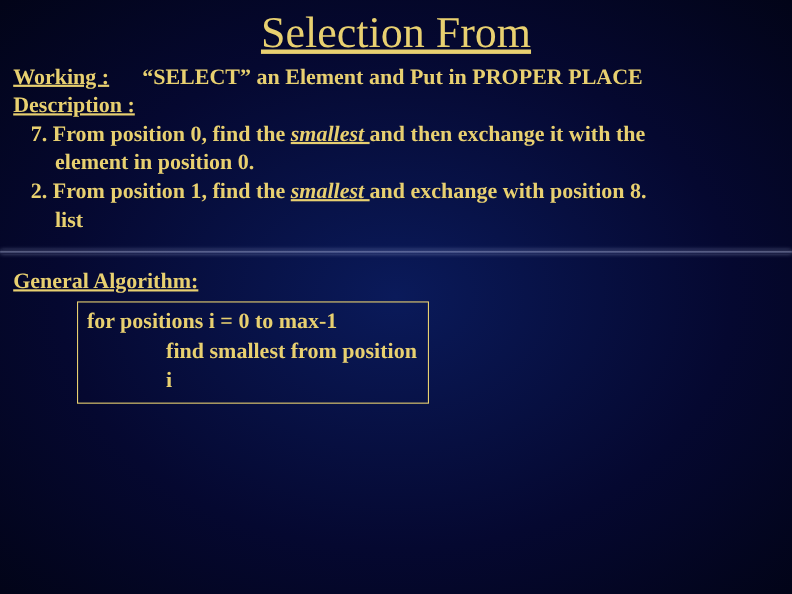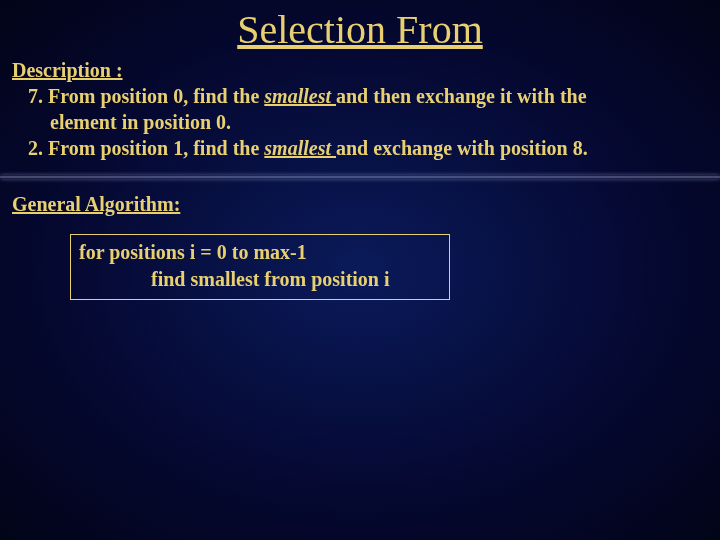--- a/index.html
+++ b/index.html
@@ -39,52 +39,58 @@
   .divider {
     margin: 14px 0 12px 0;
     height: 4px;
     width: 100%;
     background: linear-gradient(to bottom, rgba(255,255,255,0.0) 0%, rgba(200,210,255,0.35) 40%, rgba(255,255,255,0.85) 50%, rgba(200,210,255,0.35) 60%, rgba(255,255,255,0.0) 100%);
     border-radius: 2px;
     box-shadow: 0 0 4px rgba(200,210,255,0.4);
   }
   .general { padding: 0 12px; font-size: 20px; font-weight: bold; line-height: 1.35; }
   .algo-box {
-    margin-top: 16px;
+    margin-top: 4px;
     margin-left: 58px;
-    width: 380px;
+    width: 320px;
     border: 1px solid #e8d070;
     padding: 4px 8px 6px 8px;
     font-size: 20px;
     font-weight: bold;
   }
   .algo-l1 { padding-left: 0; }
   .algo-l2 { padding-left: 72px; }
   .algo-l3 { padding-left: 132px; }
 </style>
 </head>
 <body>
 
 <div class="title">Selection From</div>
 
 <div class="content">
+  <div class="row">
+    <span class="label">Working :</span>
+    &nbsp;&nbsp;&nbsp;&nbsp;
+    <span>“SELECT” an Element and Put in PROPER PLACE</span>
+  </div>
 
   <div class="row">
     <span class="label">Description :</span>
   </div>
 
   <div class="indent-item">
     <span>7. From position 0, find the </span><span class="em-word">smallest </span><span>and then exchange it with the</span>
   </div>
   <div class="indent-sub">element in position 0.</div>
 
   <div class="indent-item">
     <span>2. From position 1, find the </span><span class="em-word">smallest </span><span>and exchange with position 8.</span>
   </div>
 
+  <div class="indent-sub">list</div>
 </div>
 
 <div class="divider"></div>
 
 <div class="general">
   <div class="label">General Algorithm:</div>
   <div class="algo-box">
     <div class="algo-l1">for positions i = 0 to max-1</div>
     <div class="algo-l2">find smallest from position i</div>
   </div>

